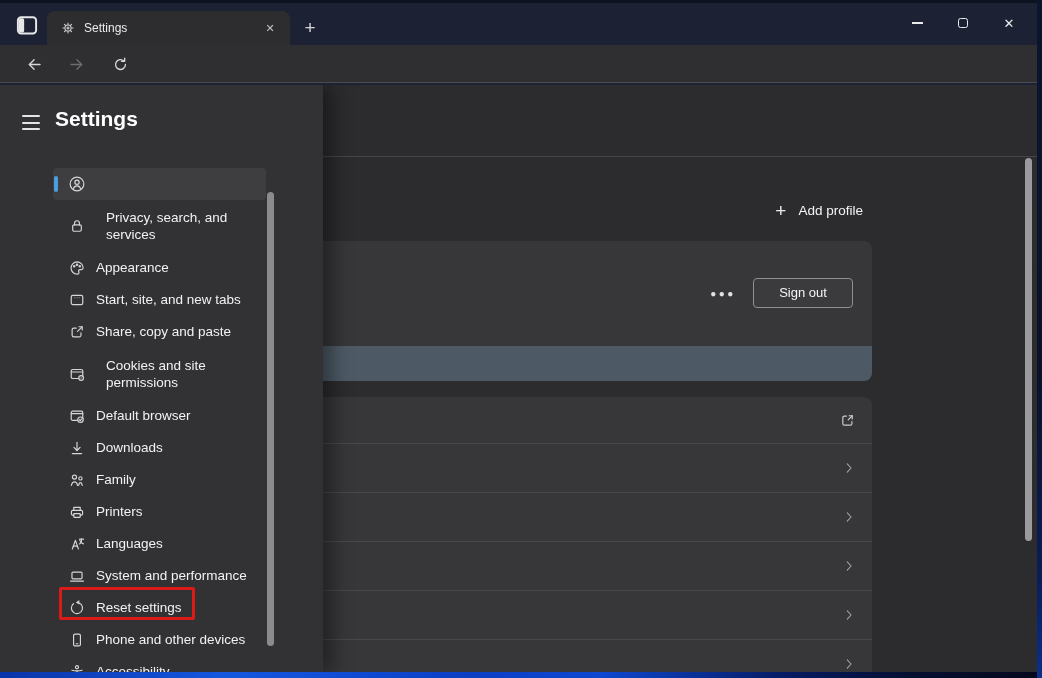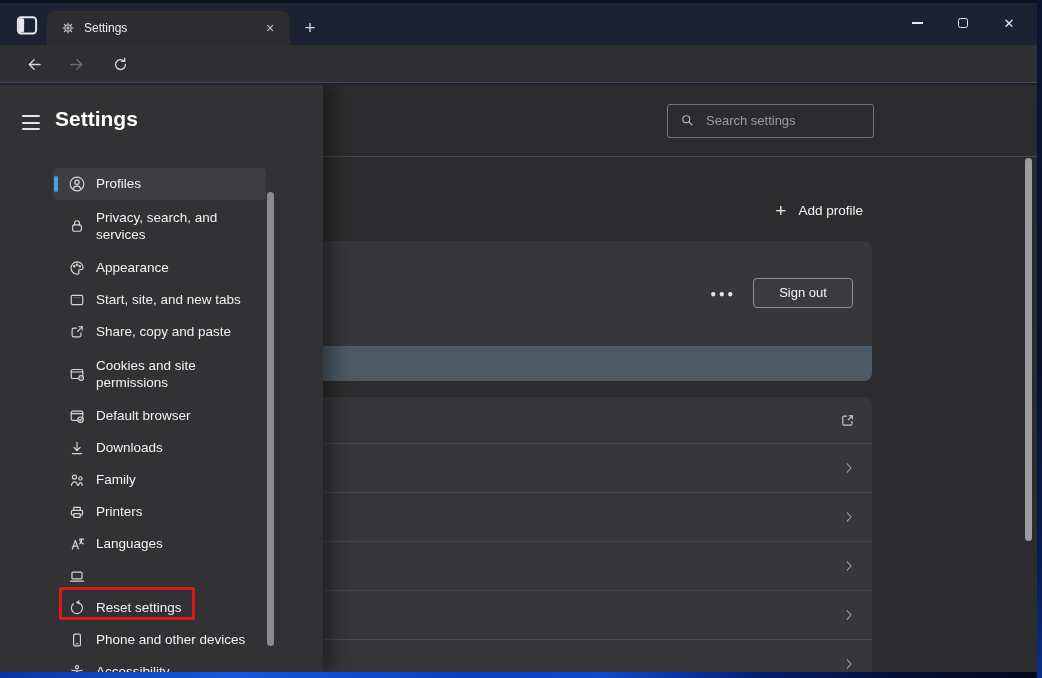--- a/index.html
+++ b/index.html
@@ -74,21 +74,21 @@
   .row svg.chev { width:14px; height:14px; fill:none; stroke:#a8a8ab; stroke-width:1.5; stroke-linecap:round; stroke-linejoin:round; }
   .main-scrollbar { position:absolute; right:5px; top:73px; width:7px; height:383px; background:#9b9b9e; border-radius:4px; cursor:grab; }
 
   
   .sidebar { position:absolute; left:0; top:0; width:323px; height:100%; background:#323234; box-shadow:10px 0 18px rgba(0,0,0,.38); }
   .hamburger { position:absolute; left:20px; top:27px; width:24px; height:22px; display:flex; flex-direction:column; justify-content:center; gap:4.5px; cursor:pointer; }
   .hamburger span { display:block; width:18px; height:2px; background:#e4e4e6; border-radius:1px; margin-left:2px; }
   .side-title { position:absolute; left:55px; top:22px; font-size:21px; font-weight:700; color:#ffffff; }
   .nav-list { position:absolute; left:53px; top:83px; width:213px; list-style:none; }
   .nav-item { position:relative; min-height:32px; display:flex; align-items:center; padding-left:15px; border-radius:4px; cursor:pointer; }
-  .nav-item.two-line { height:52px; }
+  .nav-item.two-line { height:52px;gap:10px; }
   .nav-item .nlabel { color:#f2f2f4; font-size:13.5px; line-height:17px; margin-left:10px; width:172px; }
   .nav-item.selected { background:#3e3e41; }
   .accent-pill { position:absolute; left:1px; top:8px; width:3.5px; height:16px; border-radius:2px; background:var(--accent,#4a9ede); }
   .nicon { width:18px; height:18px; flex:none; fill:none; stroke:#d6d6d8; stroke-width:1.3; stroke-linecap:round; stroke-linejoin:round; }
   .annotation-box { position:absolute; left:6px; top:-5px; width:136px; height:33px; border:3px solid var(--ann-red,#db1b17); border-radius:2px; pointer-events:none; }
   .sidebar-scrollbar { position:absolute; left:267px; top:107px; width:7px; height:454px; background:#8b8b8e; border-radius:4px; cursor:grab; }
 </style>
 </head>
 <body>
 
@@ -178,27 +178,20 @@
       <span class="pill-label">Not syncing</span>
       <span class="avatar"></span>
     </div>
     <div class="tool-icon" style="left:995px;">
       <span class="dots">●●●</span>
     </div>
   </div>
 
   <div class="page">
 
-    <div class="search-box">
-      <svg viewBox="0 0 20 20">
-          <circle cx="8.3" cy="8.3" r="4.6"></circle>
-          <path d="M11.8 11.8 16 16"></path>
-        </svg>
-      <input placeholder="Search settings" style="">
-    </div>
     <div class="header-divider"></div>
 
     <div class="add-profile">
       <span class="plus">+</span>
       <span class="ap-label">Add profile</span>
     </div>
 
     <div class="card card1">
       <div class="more-dots">
         <span class="dots" style="font-size:10px;">●●●</span>
@@ -254,21 +247,20 @@
       <div class="side-title">Settings</div>
 
       <ul class="nav-list">
         <li class="nav-item selected">
           <span class="accent-pill"></span>
           <svg class="nicon" viewBox="0 0 20 20">
               <circle cx="10" cy="10" r="7.6"></circle>
               <circle cx="10" cy="8" r="2.4"></circle>
               <path d="M5.8 15.4c.8-2.2 2.3-3.3 4.2-3.3s3.4 1.1 4.2 3.3"></path>
             </svg>
-          <span class="nlabel">Profiles</span>
         </li>
         <li class="nav-item two-line">
           <svg class="nicon" viewBox="0 0 20 20">
               <rect x="5.2" y="8.8" width="9.6" height="7" rx="1.6"></rect>
               <path d="M7.3 8.8V6.9a2.7 2.7 0 0 1 5.4 0v1.9"></path>
             </svg>
           <span class="nlabel">Privacy, search, and services</span>
         </li>
         <li class="nav-item">
           <svg class="nicon" viewBox="0 0 20 20">
@@ -347,20 +339,21 @@
               <path d="M15 4.6v1.4c0 1.8-.9 3.2-2.2 3.9"></path>
               <path d="M13.2 6.2c.6 1.6 1.8 3.1 3.9 3.7"></path>
             </svg>
           <span class="nlabel">Languages</span>
         </li>
         <li class="nav-item">
           <svg class="nicon" viewBox="0 0 20 20">
               <rect x="4.4" y="5.6" width="11.2" height="7.6" rx="1.2"></rect>
               <path d="M2.8 15.6h14.4"></path>
             </svg>
+          <span class="nlabel">System and performance</span>
         </li>
         <li class="nav-item">
           <svg class="nicon" viewBox="0 0 20 20">
               <path d="M6 5.2a6.2 6.2 0 1 0 4-1.4"></path>
               <path d="M10 3.8l2.2-1.6M10 3.8l2.6 1.4"></path>
             </svg>
           <span class="nlabel">Reset settings</span>
           <span class="annotation-box"></span>
         </li>
         <li class="nav-item">

